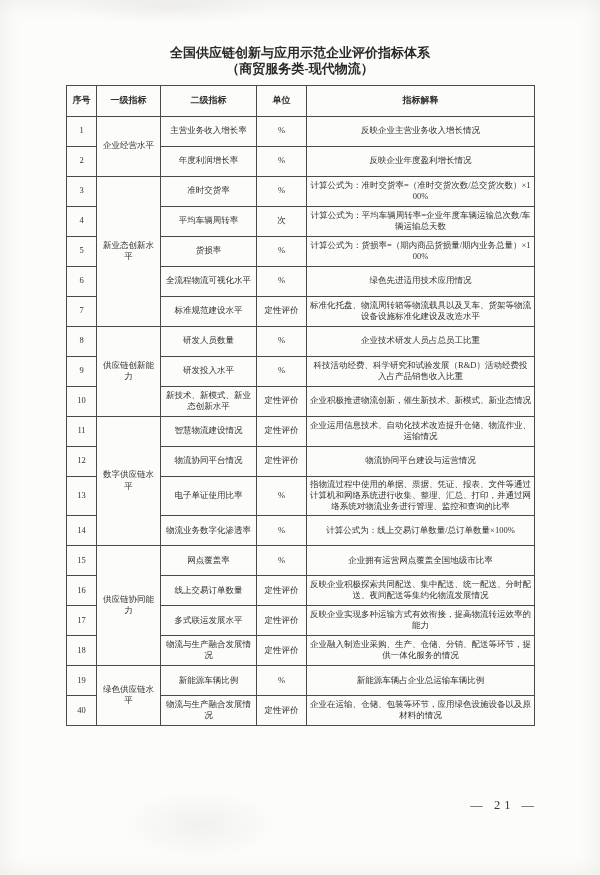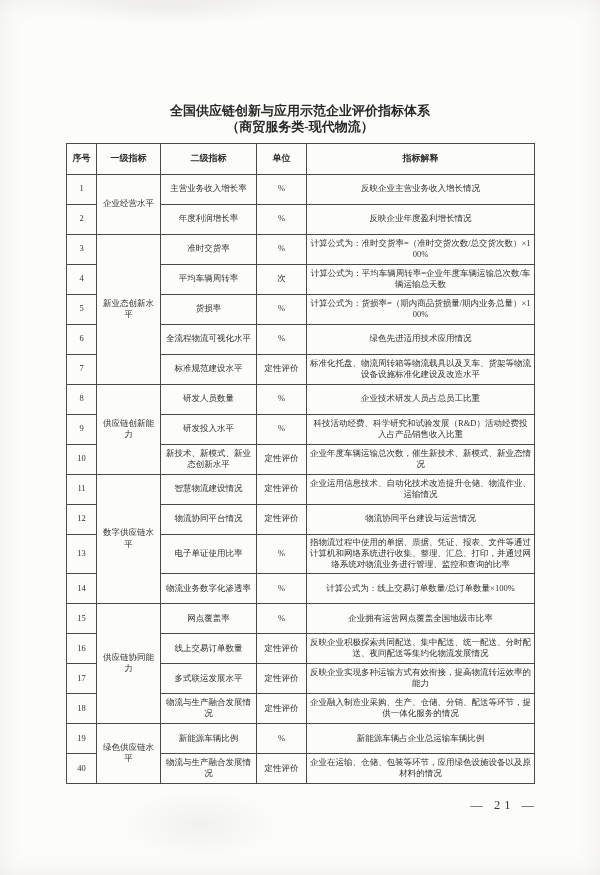--- a/index.html
+++ b/index.html
@@ -16,21 +16,21 @@
     box-shadow: inset 0 0 22px rgba(120,115,105,0.12);
   }
   .smudge {
     position: absolute; border-radius: 50%;
     background: radial-gradient(closest-side, rgba(150,145,135,0.10), rgba(150,145,135,0));
     pointer-events: none;
   }
   .smudge.s1 { left: 120px; top: 790px; width: 160px; height: 70px; }
   .smudge.s2 { left: 60px; top: -10px; width: 220px; height: 34px; }
   .doc-title {
-    padding-top: 103px;
+    padding-top: 45px;
     text-align: center;
     font-weight: bold;
     font-size: 13px;
     line-height: 1.25;
     color: #2a2a2a;
   }
   table.indicator {
     border-collapse: collapse;
     table-layout: fixed;
     width: 468px;
@@ -154,21 +154,21 @@
         <tr>
           <td class="c-no">9</td>
           <td class="c-ind">研发投入水平</td>
           <td class="c-unit">%</td>
           <td class="c-expl">科技活动经费、科学研究和试验发展（R&amp;D）活动经费投入占产品销售收入比重</td>
         </tr>
         <tr>
           <td class="c-no">10</td>
           <td class="c-ind">新技术、新模式、新业态创新水平</td>
           <td class="c-unit">定性评价</td>
-          <td class="c-expl">企业年度车辆运输总次数，催生新技术、新模式、新业态情况</td>
+          <td class="c-expl">企业积极推进物流创新，催生新技术、新模式、新业态情况</td>
         </tr>
         <tr>
           <td class="c-no">11</td>
           <td class="c-group" rowspan="4">数字供应链水平</td>
           <td class="c-ind">智慧物流建设情况</td>
           <td class="c-unit">定性评价</td>
           <td class="c-expl">企业运用信息技术、自动化技术改造提升仓储、物流作业、运输情况</td>
         </tr>
         <tr>
           <td class="c-no">12</td>

